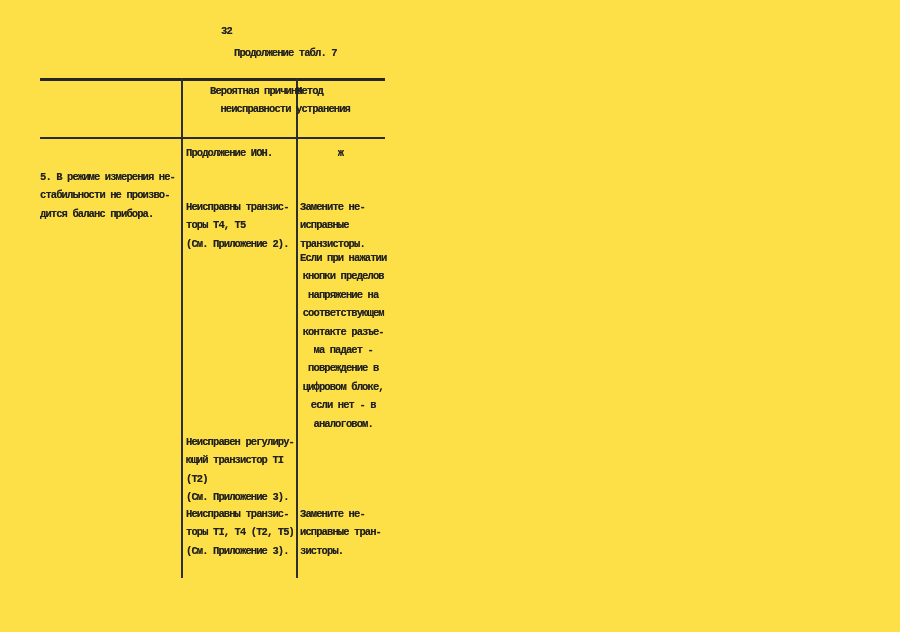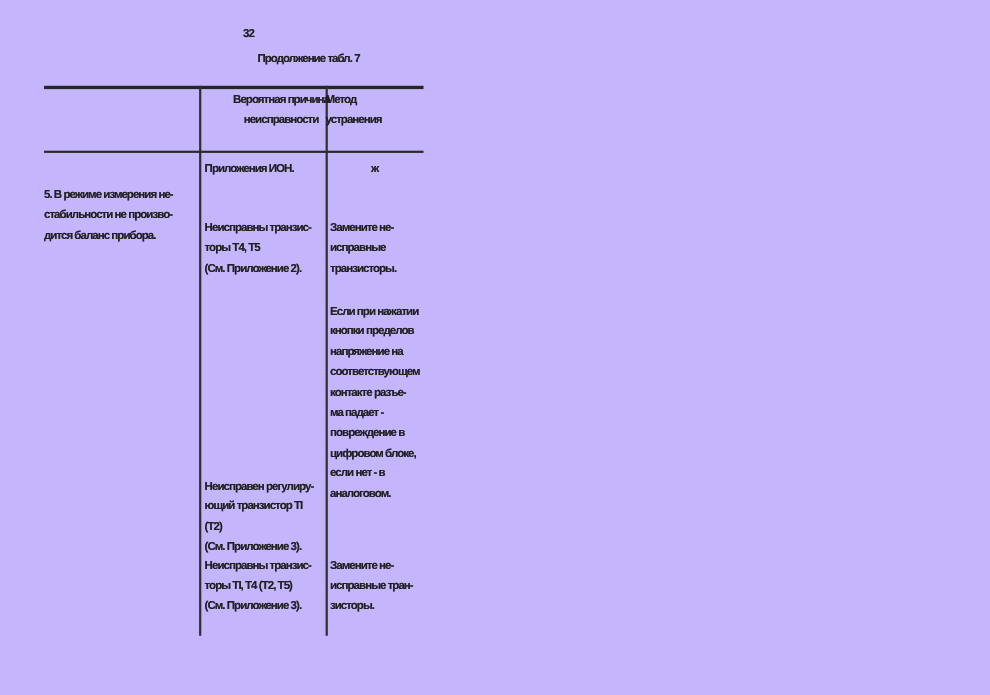--- a/index.html
+++ b/index.html
@@ -1,21 +1,21 @@
 <!DOCTYPE html>
 <html><head>
 <meta charset="utf-8">
 <style>
   html, body { margin: 0; padding: 0; background: #ffffff; }
   .page {
     position: relative;
     width: 900px;
     height: 632px;
-    background: #c4b5fd;
-    font-family: Liberation Sans, sans-serif;
+    background: #fde047;
+    font-family: Liberation Mono, monospace;
     color: #1f1f1f;
     overflow: hidden;
   }
   .typed {
     font-size: 10.5px;
     font-weight: bold;
     letter-spacing: -0.9px;
     line-height: 18.4px;
     white-space: pre;
     color: #212121;
@@ -51,21 +51,21 @@
   .r5s { left: 0;   top: 66px; margin-top: 24px; }
   .r5c { left: 146px; top: 66px; }
   .r5r { left: 256px; top: 66px; width: 89px; text-align: center; }
 
   .r6s { left: 4px;   top: 120px; }
   .r6c { left: 146px; top: 120px; }
   .r6r { left: 260px; top: 120px; }
 
   .r7s { left: 4px;   top: 186px; }
   .r7c { left: 146px; top: 186px; z-index: 2; }
-  .r7r { left: 260px; top: 196px; }
+  .r7r { left: 260px; top: 171px; text-align: center; }
 
   .r8s { left: 4px;   top: 355px; }
   .r8c { left: 146px; top: 355px; }
   .r8c2{ left: 146px; top: 427px; }
   .r8r { left: 260px; top: 427px; }
 </style>
 </head>
 <body>
 
 <div class="page">
@@ -81,21 +81,21 @@
     <div class="hsep"></div>
 
     <div class="typed cell h2">Вероятная причина
 неисправности</div>
     <div class="typed cell h3">Метод
 устранения</div>
 
     <div class="typed cell r5s">5. В режиме измерения не-
 стабильности не произво-
 дится баланс прибора.</div>
-    <div class="typed cell r5c">Приложения ИОН.</div>
+    <div class="typed cell r5c">Продолжение ИОН.</div>
     <div class="typed cell r5r">ж</div>
 
     <div class="typed cell r6c">Неисправны транзис-
 торы Т4, Т5
 (См. Приложение 2).</div>
     <div class="typed cell r6r">Замените не-
 исправные
 транзисторы.</div>
 
     <div class="typed cell r7r">Если при нажатии

